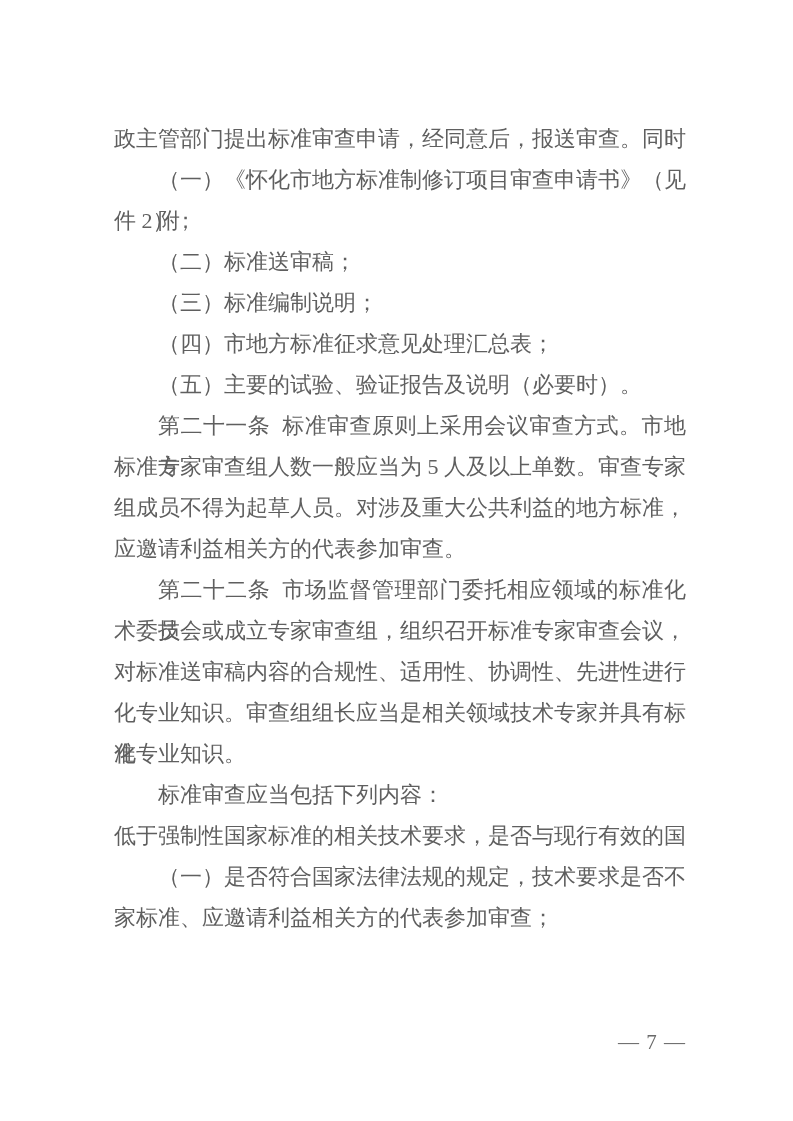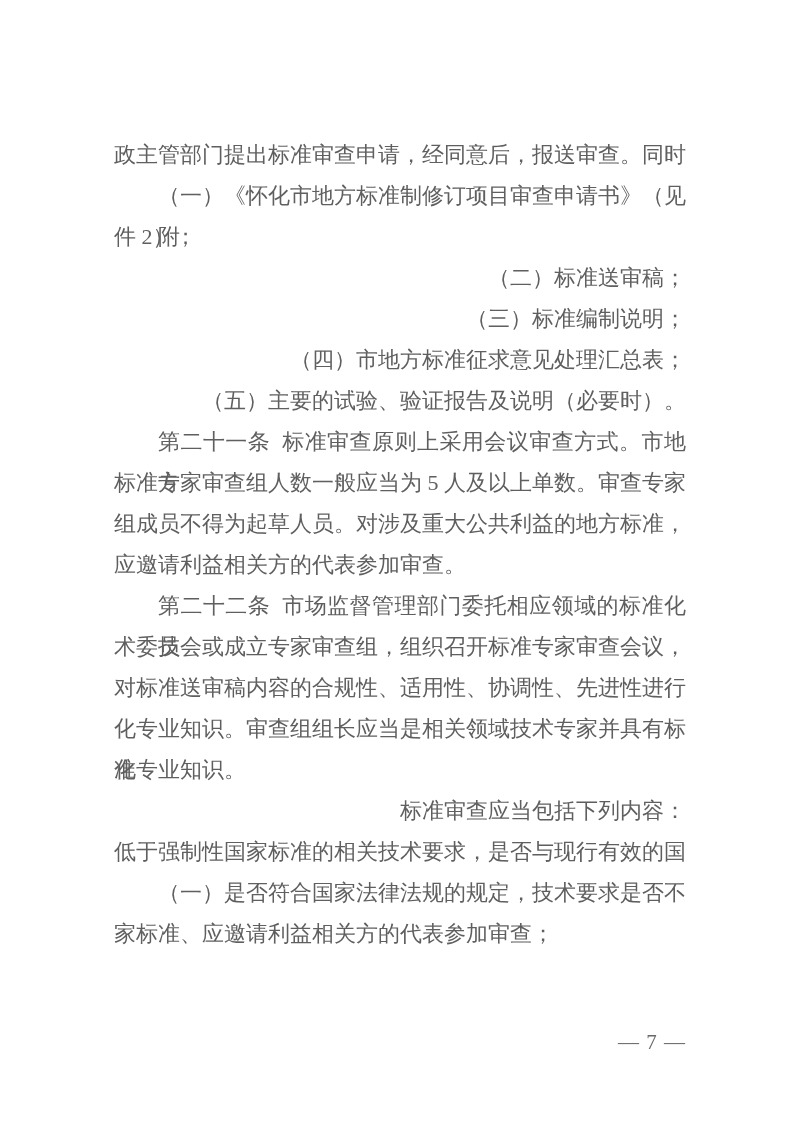--- a/index.html
+++ b/index.html
@@ -11,37 +11,36 @@
     position: relative;
     width: 793px;
     height: 1121px;
     background: #ffffff;
     overflow: hidden;
     font-family: "Liberation Serif", "DejaVu Serif", serif;
   }
   .doc-body {
     position: absolute;
     left: 114px;
-    top: 134px;
+    top: 118px;
     width: 572px;
     font-size: 22px;
     line-height: 41px;
     color: #5f5f5f;
   }
   .paragraph {
     margin: 0;
     padding: 0;
   }
   .line {
     height: 41px;
     white-space: nowrap;
   }
   .line.indent {
     padding-left: 44px; 
-    text-align: right;
   }
   .line.fill {
     text-align: justify;
     text-align-last: justify;
     -moz-text-align-last: justify;
     text-justify: inter-character;
     white-space: normal;
   }
   .footer {
     position: absolute;

